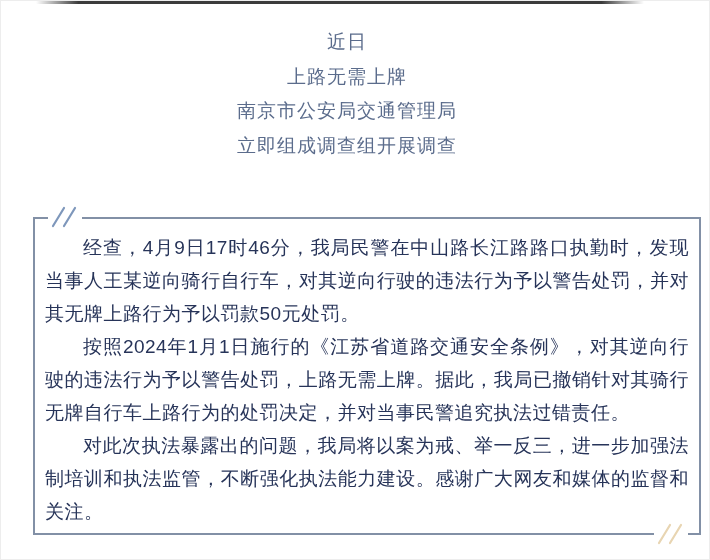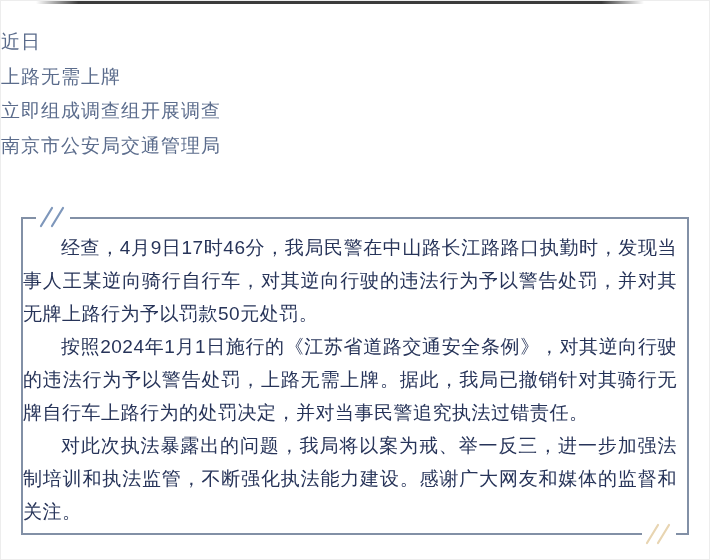--- a/index.html
+++ b/index.html
@@ -26,36 +26,37 @@
     height: 3px;
     background: linear-gradient(to right,
       rgba(59,59,59,0) 0%, #3b3b3b 7%, #3b3b3b 93%, rgba(59,59,59,0) 100%);
   }
   
   .headline {
     position: absolute;
     top: 24px;
     left: 0;
     right: 16px;
+    text-align: center;
     color: #5b6c8c;
     font-size: 19px;
     line-height: 34.5px;
     letter-spacing: 1px;
     font-weight: 500;
   }
   
   .statement-box {
     position: absolute;
-    left: 20px;
+    left: 32px;
     top: 216px;
     width: 668px;
     height: 318px;
     box-sizing: border-box;
     border: 2px solid #8290a6;
-    padding: 12px 10px 0 0;
+    padding: 12px 10px 0 10px;
   }
   .statement-box p {
     margin: 0;
     color: #273459;
     font-size: 19px;
     line-height: 33px;
     text-indent: 2em;
     text-align: justify;
     letter-spacing: 0.5px;
   }
@@ -73,22 +74,22 @@
 </head>
 <body>
 
 <div class="page">
 
   <div class="top-bar"></div>
 
   <div class="headline">
     <div>近日</div>
     <div>上路无需上牌</div>
+    <div>南京市公安局交通管理局</div>
     <div>立即组成调查组开展调查</div>
-    <div>南京市公安局交通管理局</div>
   </div>
 
   <div class="statement-box">
 
     <div class="slash-deco slash-tl">
       <svg width="34" height="22" viewBox="0 0 34 22">
         <line x1="5" y1="20" x2="16" y2="2" stroke-width="2.2" stroke-linecap="round" stroke="#7e97bb"></line>
         <line x1="16" y1="20" x2="27" y2="2" stroke-width="2.2" stroke-linecap="round" stroke="#7e97bb"></line>
       </svg>
     </div>

